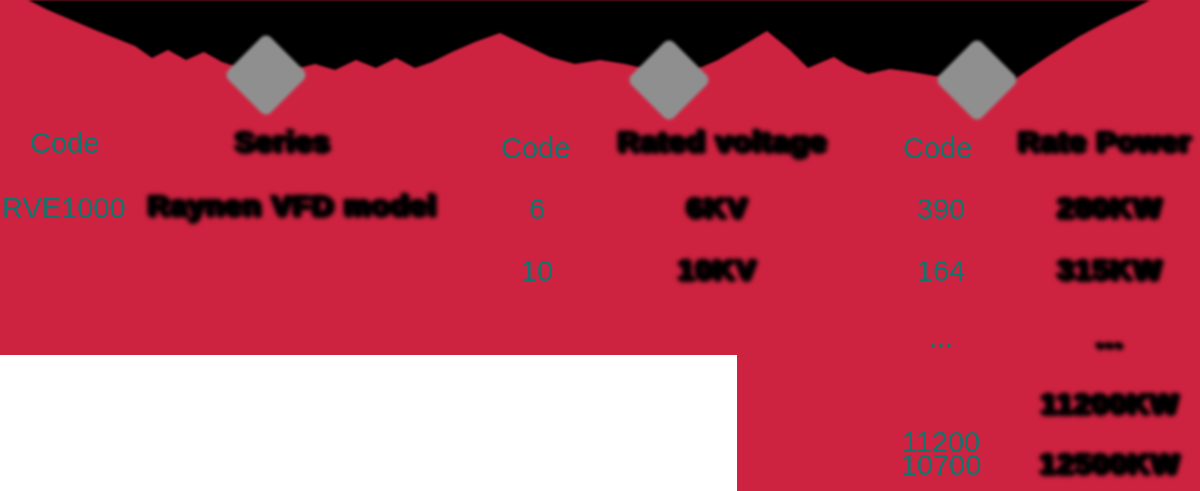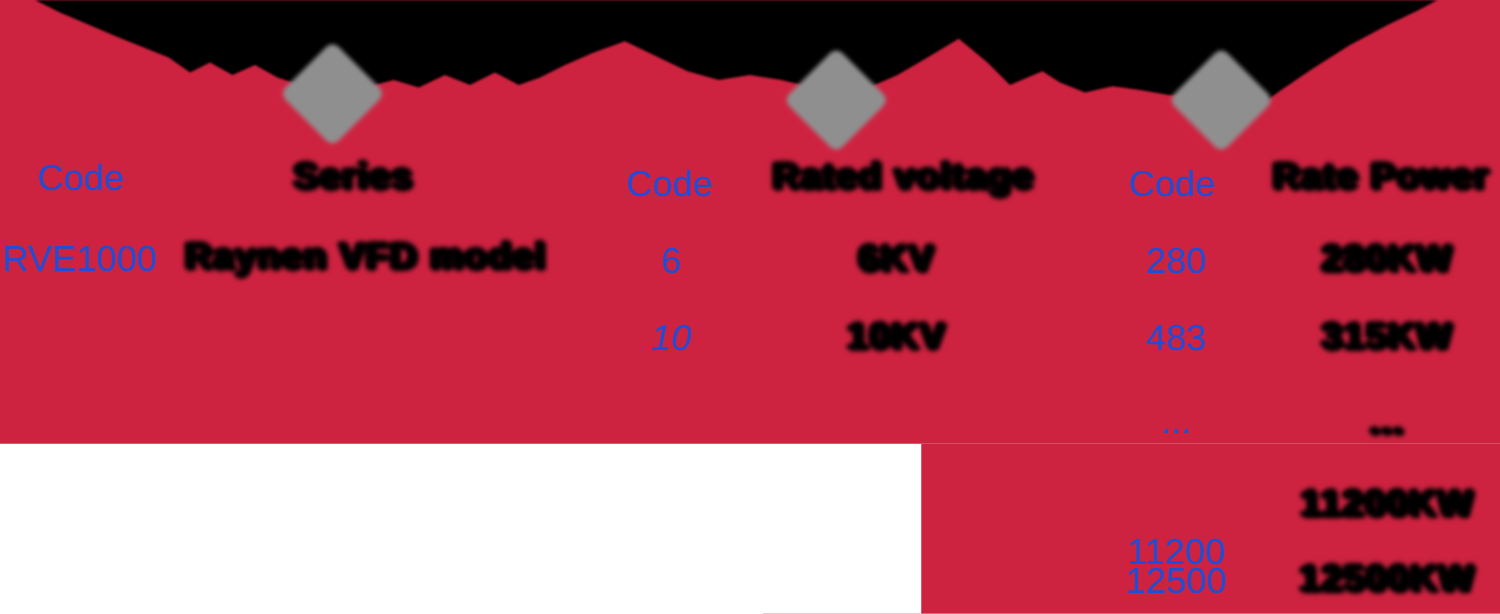--- a/index.html
+++ b/index.html
@@ -19,21 +19,21 @@
   .band-svg{
     position:absolute;left:0;top:0;width:1200px;height:130px;
     filter:blur(1px);
   }
   .diamond{
     position:absolute;width:60px;height:60px;background:#8F8F8F;
     transform:rotate(45deg);border-radius:7px;
     filter:blur(1.5px);
   }
   .wtext{
-    position:absolute;color:#1d4ed8;font-size:29px;line-height:30px;
+    position:absolute;color:#0f766e;font-size:29px;line-height:30px;
     white-space:nowrap;
   }
   .wtext.center{text-align:center;}
   .blob{
     position:absolute;color:#000000;font-weight:bold;font-size:30px;line-height:32px;
     text-align:center;white-space:nowrap;letter-spacing:1px;
     filter:blur(1.9px);
     text-shadow:0 0 2px #000,1.5px 0 2px #000,-1.5px 0 2px #000,
                 0 1.5px 2px #000,0 -1.5px 2px #000,
                 2.5px 1px 1px #000,-2.5px -1px 1px #000;
@@ -57,32 +57,32 @@
 <div class="blob" style="left:148px;top:126px;width:270px;">Series</div>
 <div class="wtext" style="left:2px;top:193px;text-align:right;">RVE1000</div>
 <div class="blob" style="left:148px;top:190px;width:270px;">Raynen VFD model</div>
 
 <div class="wtext" style="left:501px;top:133px;">Code</div>
 <div class="blob" style="left:618px;top:126px;width:200px;">Rated voltage</div>
 
 <div class="wtext center" style="left:507px;top:194px;width:60px;">6</div>
 <div class="blob" style="left:655px;top:192px;width:125px;">6KV</div>
 
-<div class="wtext center" style="left:507px;top:256px;width:60px;font-style:italic;">10</div>
+<div class="wtext center" style="left:507px;top:256px;width:60px;">10</div>
 <div class="blob" style="left:655px;top:254px;width:125px;">10KV</div>
 
 <div class="wtext" style="left:903px;top:133px;">Code</div>
 <div class="blob" style="left:1005px;top:126px;width:200px;">Rate Power</div>
 
-<div class="wtext center" style="left:881px;top:194px;width:120px;">280</div>
+<div class="wtext center" style="left:881px;top:194px;width:120px;">390</div>
 <div class="blob" style="left:1010px;top:192px;width:200px;">280KW</div>
 
-<div class="wtext center" style="left:881px;top:256px;width:120px;">483</div>
+<div class="wtext center" style="left:881px;top:256px;width:120px;">164</div>
 <div class="blob" style="left:1010px;top:254px;width:200px;">315KW</div>
 
 <div class="wtext center" style="left:881px;top:322px;width:120px;">...</div>
 <div class="blob" style="left:1010px;top:322px;width:200px;">...</div>
 
 <div class="wtext center" style="left:881px;top:390px;width:120px;margin-top:37px;">11200</div>
 <div class="blob" style="left:1010px;top:388px;width:200px;">11200KW</div>
 
-<div class="wtext center" style="left:881px;top:450px;width:120px;">12500</div>
+<div class="wtext center" style="left:881px;top:450px;width:120px;">10700</div>
 <div class="blob" style="left:1010px;top:448px;width:200px;">12500KW</div>
 
 </body></html>

